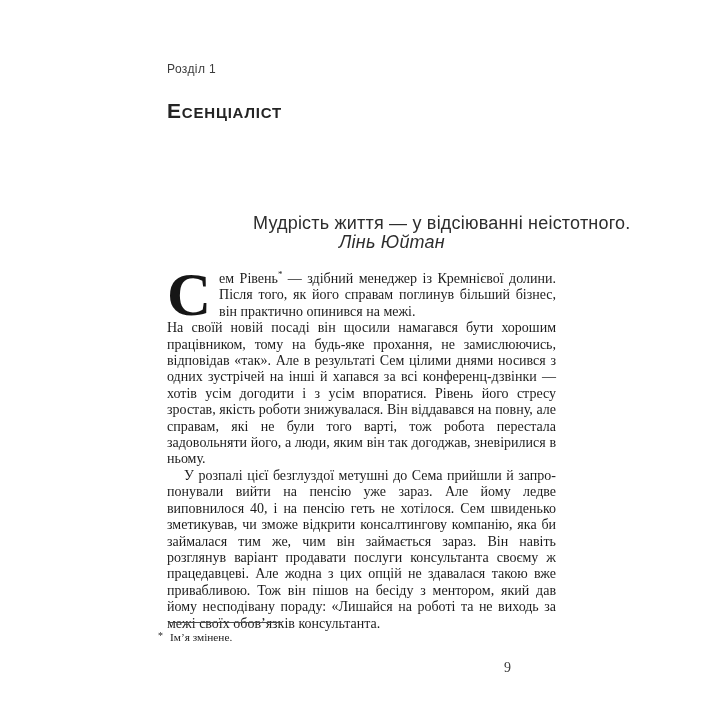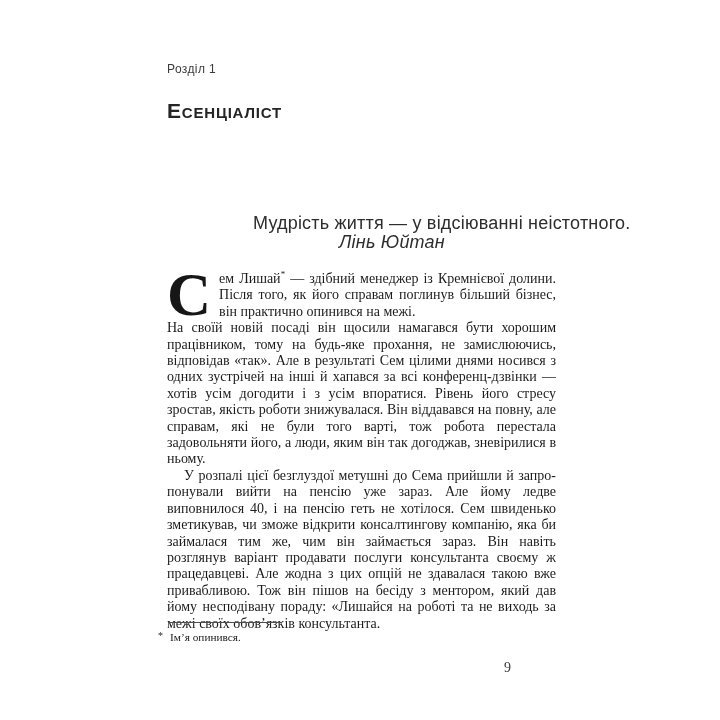--- a/index.html
+++ b/index.html
@@ -138,27 +138,27 @@
     <div class="chapter-label">Розділ 1</div>
 
     <h1 class="chapter-title">Есенціаліст</h1>
 
     <div class="epigraph">
       <div class="epigraph-text">Мудрість життя — у відсіюванні неістотного.</div>
       <div class="epigraph-attribution">Лінь Юйтан</div>
     </div>
 
     <div class="body-text">
-      <p><span class="drop-cap">С</span><span>ем Лишай</span><sup class="note-ref">*</sup><span> — здібний менеджер із Кремнієвої долини. Після того, як його справам поглинув більший бізнес, він прак­тично опинився на межі.</span></p>
+      <p><span class="drop-cap">С</span><span>ем Рівень</span><sup class="note-ref">*</sup><span> — здібний менеджер із Кремнієвої долини. Після того, як його справам поглинув більший бізнес, він прак­тично опинився на межі.</span></p>
       <p>На своїй новій посаді він щосили намагався бути хорошим праців­ником, тому на будь-яке прохання, не замислюючись, відповідав «так». Але в результаті Сем цілими днями носився з одних зустрічей на інші й хапався за всі конференц-дзвінки — хотів усім догодити і з усім впоратися. Рівень його стресу зростав, якість роботи зни­жувалася. Він віддавався на повну, але справам, які не були того варті, тож робота перестала задовольняти його, а люди, яким він так догоджав, зневірилися в ньому.</p>
       <p class="para-indent">У розпалі цієї безглуздої метушні до Сема прийшли й запро­понували вийти на пенсію уже зараз. Але йому ледве виповнило­ся 40, і на пенсію геть не хотілося. Сем швиденько зметикував, чи зможе відкрити консалтингову компанію, яка би займалася тим же, чим він займається зараз. Він навіть розглянув варіант про­давати послуги консультанта своєму ж працедавцеві. Але жодна з цих опцій не здавалася такою вже привабливою. Тож він пішов на бесіду з ментором, який дав йому несподівану пораду: «Лишай­ся на роботі та не виходь за межі своїх обов’язків консультанта.</p>
     </div>
 
     <div class="footnote-sep"></div>
 
     <div class="footnote">
-      <span class="footnote-marker">*</span><span>Ім’я опинився.</span>
+      <span class="footnote-marker">*</span><span>Ім’я змінене.</span>
     </div>
 
     <div class="folio">9</div>
 
   </div>
 </div>
 
 </body></html>

